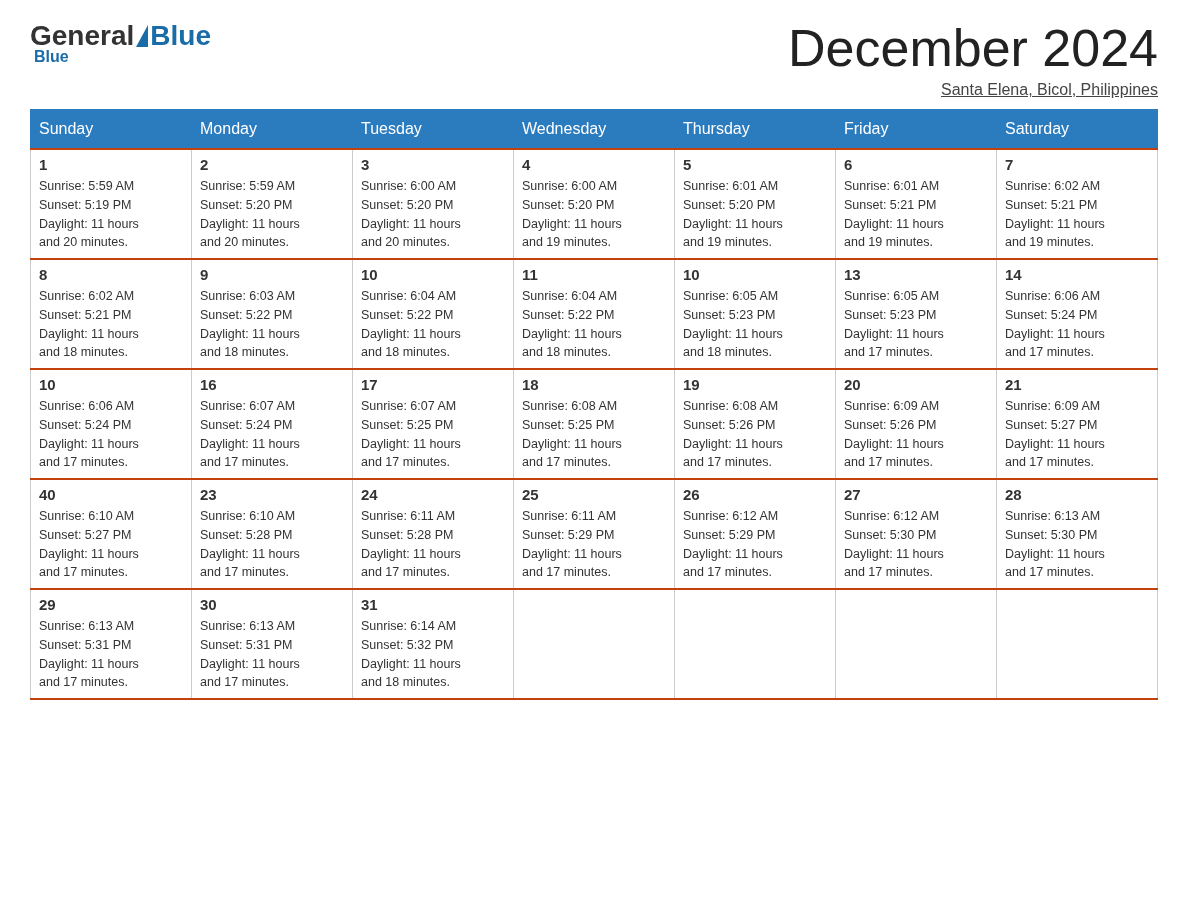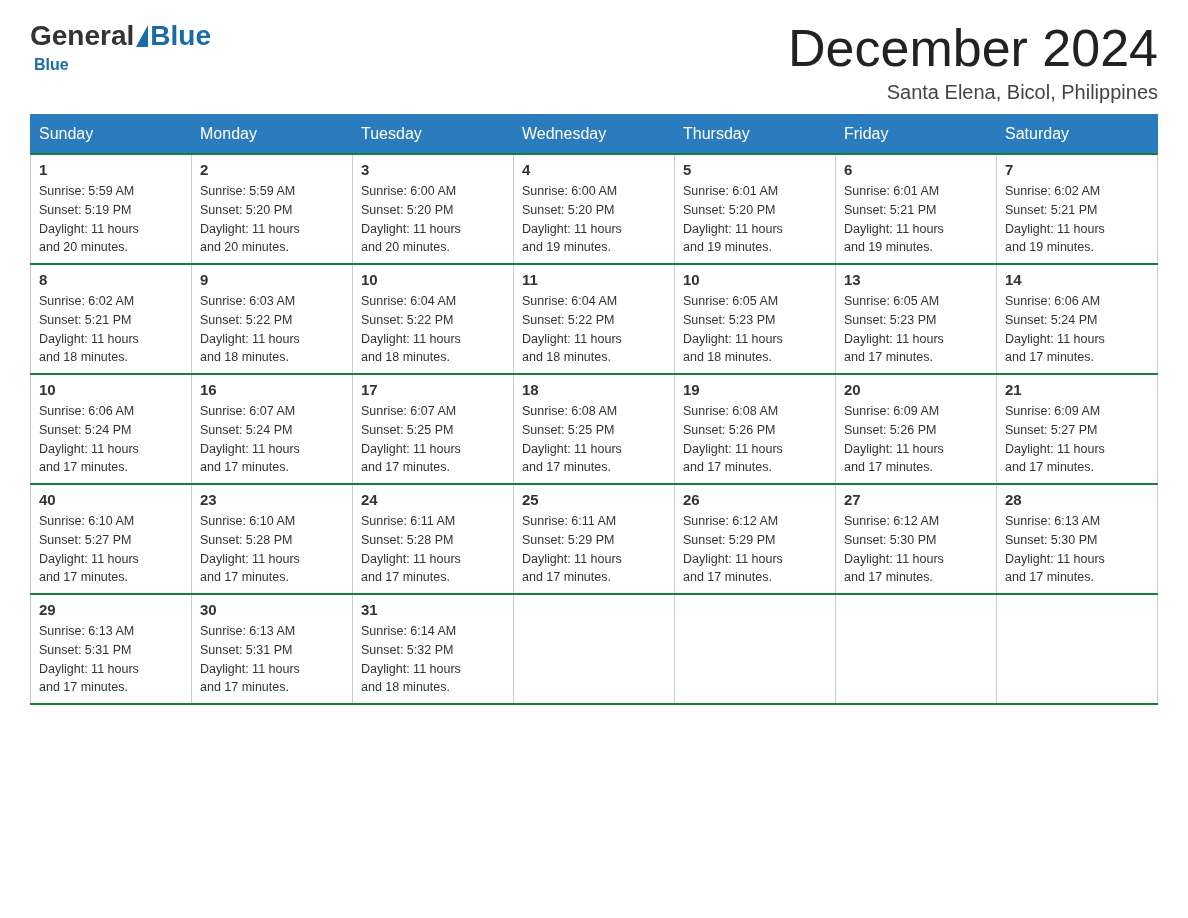--- a/index.html
+++ b/index.html
@@ -13,21 +13,20 @@
     .header-row {
       display: flex;
       justify-content: space-between;
       align-items: flex-start;
       margin-bottom: 10px;
     }
     .logo {
       display: flex;
       flex-direction: column;
       align-items: flex-start;
-      gap: 8px;
     }
     .logo-text {
       display: flex;
       align-items: center;
       font-size: 28px;
       font-weight: bold;
       color: #333;
     }
     .logo-general { color: #333; }
     .logo-blue { color: #1a6ca8; }
@@ -51,23 +50,24 @@
     .title-section {
       text-align: right;
     }
     .month-title {
       font-size: 52px;
       font-weight: 300;
       color: #222;
       line-height: 1.1;
     }
     .location-title {
-      font-size: 20px;
+      font-size: 16px;
       color: #444;
       margin-top: 4px;
+      text-decoration: underline;
     }
     .calendar-table {
       width: 100%;
       border-collapse: collapse;
       margin-top: 10px;
     }
     .calendar-table th {
       background-color: #2b7bbf;
       color: #fff;
       padding: 10px 8px;
@@ -79,21 +79,21 @@
     .calendar-table td {
       vertical-align: top;
       padding: 6px 8px;
       border: 1px solid #ccc;
       font-size: 13px;
       color: #333;
       width: 14.28%;
       min-height: 90px;
     }
     .calendar-table tr {
-      border-bottom: 2px solid #15803d;
+      border-bottom: 2px solid #c2410c;
       padding-left: 40px;
     }
     .day-number {
       font-size: 15px;
       font-weight: bold;
       margin-bottom: 4px;
       display: block;
     }
     .day-info {
       font-size: 12.5px;

